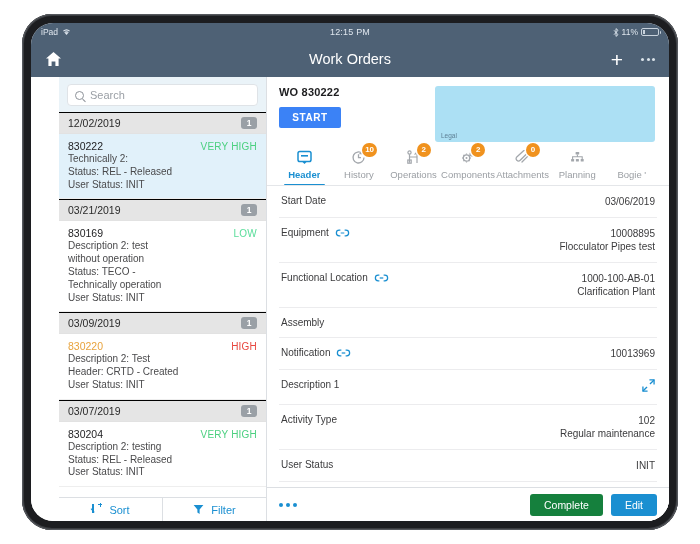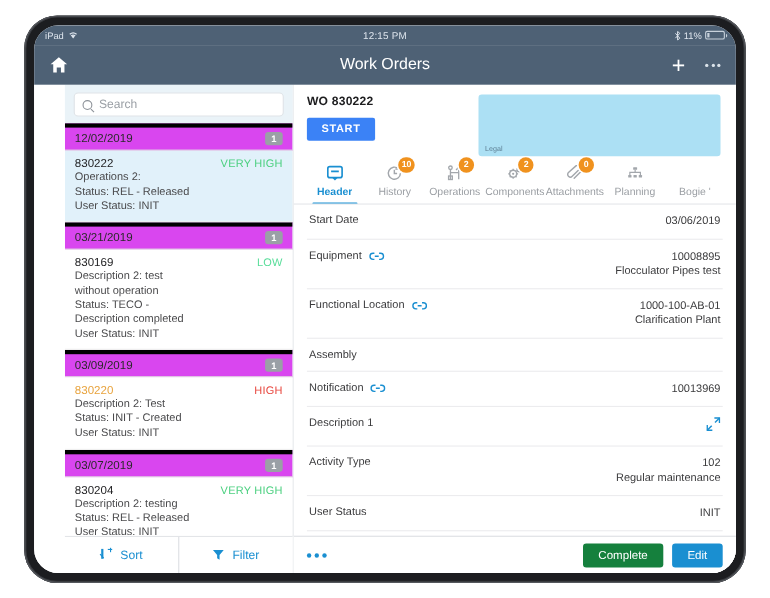--- a/index.html
+++ b/index.html
@@ -103,22 +103,22 @@
     height: 22px; background:#fff;
     border:1px solid #dfe3e7; border-radius:4px;
     display:flex; align-items:center; gap:6px; padding: 0 7px;
   }
   .searchbox .ph { font-size: 11px; color:#9a9fa5; }
   .mag { width:9px;height:9px;border:1.2px solid #8d9299;border-radius:50%;position:relative;flex:none;}
   .mag::after{content:"";position:absolute;right:-3px;bottom:-2.5px;width:4px;height:1.2px;background:#8d9299;transform:rotate(45deg);}
 
   .listscroll { flex:1; overflow:hidden; }
   .daterow {
-    background:#d946ef;
-    border-top:4px solid #000000; border-bottom:1px solid #e2e2e2;
+    background:#e5e5e5;
+    border-top:1px solid #000000; border-bottom:1px solid #e2e2e2;
     padding: 4px 9px;
     display:flex; align-items:center;
     font-size: 10.5px; color:#2a2a2a;
   }
   .daterow .count {
     margin-left:auto; background:#9aa0a6; color:#fff;
     border-radius: 3px; font-size: 8.5px; font-weight:700;
     min-width: 16px; text-align:center; padding:1px 4px;
   }
   .wo {
@@ -134,21 +134,21 @@
   .wo-line { font-size: 10px; color:#4a4a4c; line-height: 1.28; }
   .prio {
     font-size: 10px; font-weight: 400; letter-spacing:.2px;
     white-space:nowrap; padding-left:4px; padding-top:1px;
   }
   .prio.vh { color:#4cd080; }
   .prio.low { color:#59dd9a; }
   .prio.high { color:#e8473f; }
 
   .masterbar {
-    height: 34px; flex:none;
+    height: 24px; flex:none;
     border-top: 1px solid #dcdfe3;
     display:flex; background:#fff;
   }
   .mb-btn {
     flex:1; display:flex; align-items:center; justify-content:center; gap:7px;
     font-size: 11px; color:#1a8fd1;
   }
   .mb-btn + .mb-btn { border-left:1px solid #dcdfe3; }
 
   
@@ -302,50 +302,50 @@
           </div>
         </div>
         <div class="listscroll" id="list-scroll">
             <div class="daterow">
               <span>12/02/2019</span>
               <span class="count">1</span>
             </div>
             <div class="wo sel">
               <div class="wo-main">
                 <div class="wo-id">830222</div>
-                <div class="wo-line">Operations 2:</div>
+                <div class="wo-line">Technically 2:</div>
                 <div class="wo-line">Status: REL - Released</div>
                 <div class="wo-line">User Status: INIT</div>
               </div>
               <div class="prio vh">VERY HIGH</div>
             </div>
             <div class="daterow">
               <span>03/21/2019</span>
               <span class="count">1</span>
             </div>
             <div class="wo">
               <div class="wo-main">
                 <div class="wo-id">830169</div>
                 <div class="wo-line">Description 2: test</div>
                 <div class="wo-line">without operation</div>
                 <div class="wo-line">Status: TECO -</div>
-                <div class="wo-line">Description completed</div>
+                <div class="wo-line">Technically operation</div>
                 <div class="wo-line">User Status: INIT</div>
               </div>
               <div class="prio low">LOW</div>
             </div>
             <div class="daterow">
               <span>03/09/2019</span>
               <span class="count">1</span>
             </div>
             <div class="wo">
               <div class="wo-main">
                 <div class="wo-id amber">830220</div>
                 <div class="wo-line">Description 2: Test</div>
-                <div class="wo-line">Status: INIT - Created</div>
+                <div class="wo-line">Header: CRTD - Created</div>
                 <div class="wo-line">User Status: INIT</div>
               </div>
               <div class="prio high">HIGH</div>
             </div>
             <div class="daterow">
               <span>03/07/2019</span>
               <span class="count">1</span>
             </div>
             <div class="wo">
               <div class="wo-main">

